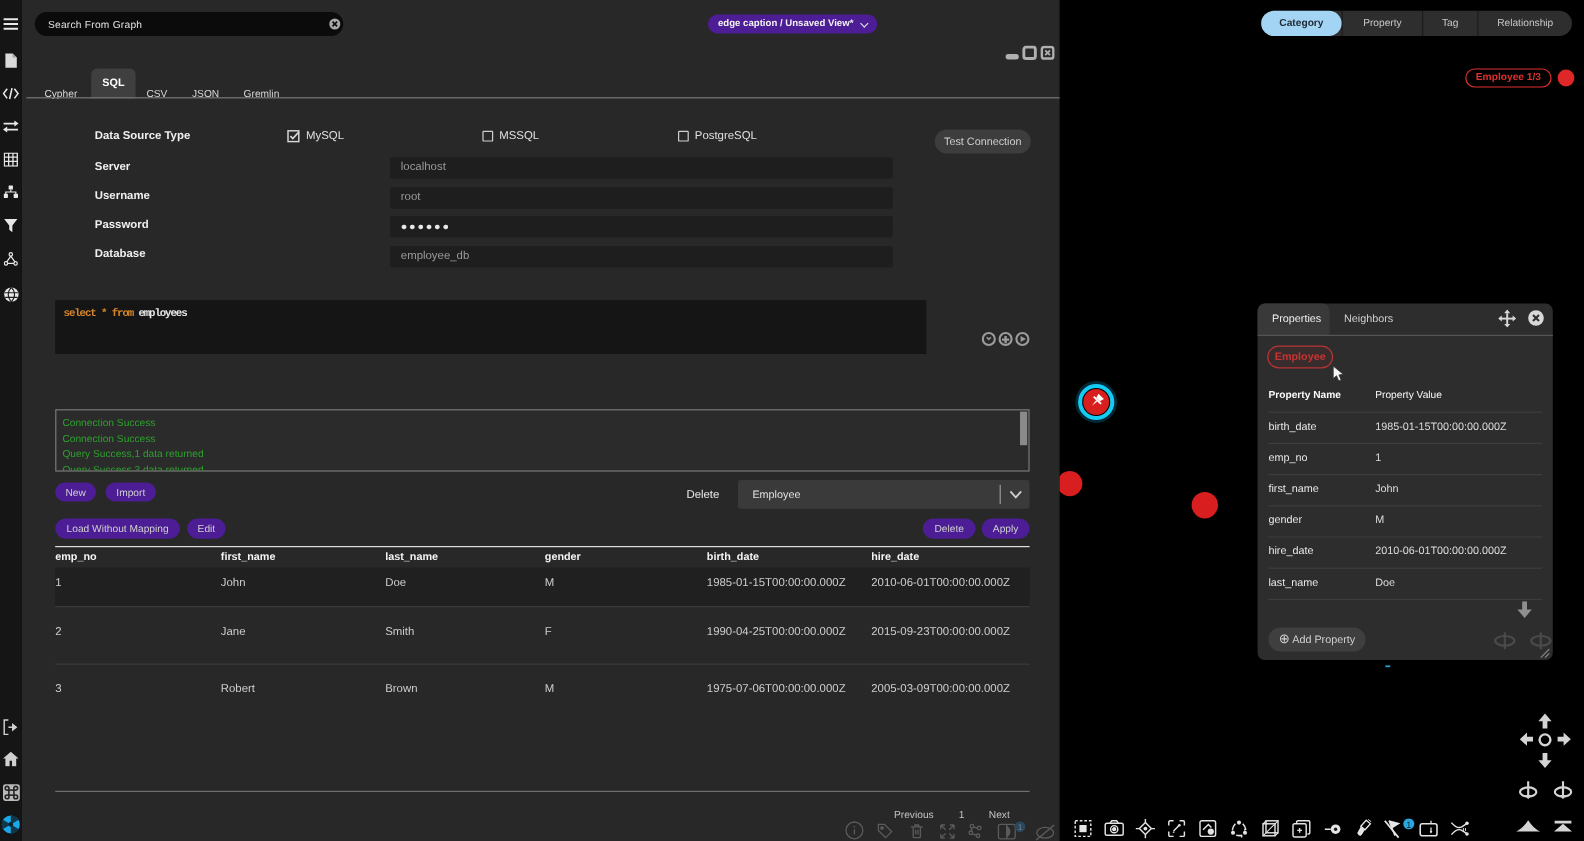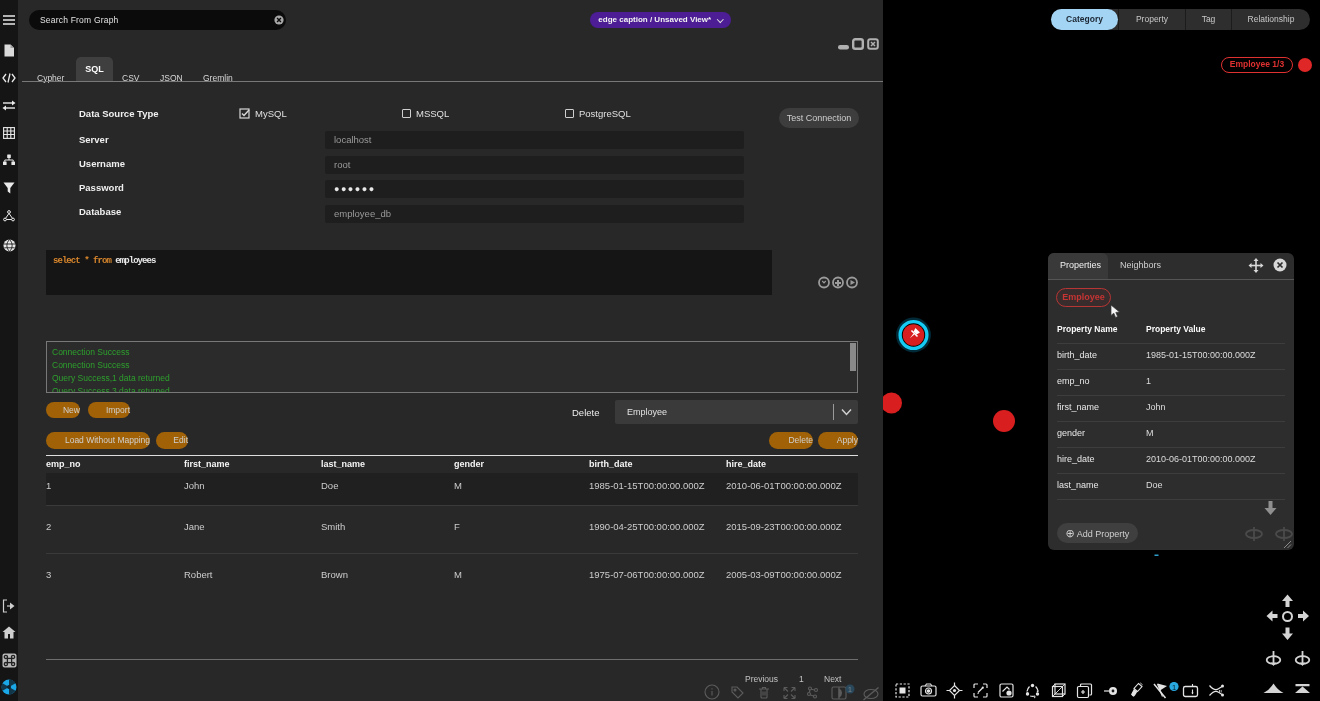--- a/index.html
+++ b/index.html
@@ -16,21 +16,21 @@
   .flabel { position:absolute; left:52px; color:#f0f0f0; font-size:9.5px; font-weight:bold;margin-left:27px; }
   .cb { position:absolute; width:9px; height:9px; border:1px solid #cfcfcf; border-radius:1px; }
   .cblabel { position:absolute; color:#e0e0e0; font-size:9.5px; }
   .inp { position:absolute; left:325px; width:419px; height:18px; background:#1e1e1e; border-radius:2px; color:#9a9a9a; font-size:9.5px; line-height:18px; padding-left:9px; }
   #testconn { left:779px; top:108px; width:80px; height:20px; background:#3d3d3d; border-radius:10px; color:#cfcfcf; font-size:9px; text-align:center; line-height:20px; }
   #editor { left:46px; top:250px; width:726px; height:45px; background:#151515; font-family:"Liberation Mono", monospace; font-size:9px; font-weight:bold; padding:6px 0 0 7px; letter-spacing:-0.95px; }
   .kw { color:#d8862c; font-weight:bold; }
   .id { color:#e8e8e8; font-weight:bold; }
   #console { left:46px; top:341px; width:812px; height:52px; background:#2b2b2b; border:1px solid #787878; overflow:hidden; font-size:8.5px; color:#2da02d; line-height:13px; padding:4px 0 0 5px; }
   #conthumb { position:absolute; right:1px; top:1px; width:6px; height:28px; background:#8a8a8a; }
-  .btn { position:absolute; background:#a16207; border-radius:10px; color:#cfcfcf; font-size:8.5px; text-align:right; white-space:nowrap; }
+  .btn { position:absolute; background:#4c1d95; border-radius:10px; color:#cfcfcf; font-size:8.5px; text-align:center; white-space:nowrap; }
   #maplabel { position:absolute; left:572px; top:407px; color:#ededed; font-size:9.5px; }
   #mapdd { left:615px; top:400px; width:243px; height:24px; background:#3a3a3a; border-radius:2px; color:#e2e2e2; font-size:9px; line-height:24px; padding-left:12px; }
   .th { position:absolute; color:#f5f5f5; font-size:9px; font-weight:bold; }
   .td { position:absolute; color:#cdcdcd; font-size:9.5px; }
   .tline { position:absolute; left:46px; width:812px; height:1px; background:#3a3a3a; }
   .pag { position:absolute; color:#c3c3c3; font-size:8.5px; }
   #cat-tabs { left:1051px; top:9px; width:259px; height:21px; background:#2e2e2e; border-radius:11px; }
   .cat-seg { position:absolute; top:0; height:21px; color:#c8c8c8; font-size:8.5px; line-height:21px; text-align:center; }
   #cat-active { left:0; width:67px; background:#a4d4f4; color:#1c2733; border-radius:11px; font-weight:bold; font-size:8.5px; }
   #emp-pill { left:1221px; top:57px; width:72px; height:16px; border:1.5px solid #e03131; border-radius:9px; color:#e03131; font-size:8.5px; font-weight:bold; text-align:center; line-height:13px; }
@@ -420,21 +420,21 @@
   </svg>
 <svg class="ic" style="left:1273px; top:258px; z-index:8;" width="14" height="14" viewBox="0 0 14 14">
     <circle cx="7" cy="7" r="6.5" fill="#d8d8d8"></circle>
     <path d="M4.5 4.5 L9.5 9.5 M9.5 4.5 L4.5 9.5" stroke="#2d2d2d" stroke-width="1.7"></path>
   </svg>
 <div class="abs" style="left:1056px; top:288px; width:55px; height:19px; border:1.5px solid #b73535; border-radius:10px; background:rgba(170,40,40,0.10); color:#c63434; font-size:9px; font-weight:bold; text-align:center; line-height:16.5px; z-index:8;">Employee</div>
 <svg class="ic" style="left:1110px; top:305px; z-index:9;" width="11" height="14" viewBox="0 0 11 14">
     <path d="M1 0 L1 10.5 L3.8 8.2 L5.6 12.5 L7.6 11.6 L5.8 7.4 L9.5 7 Z" fill="#f5f5f5" stroke="#333" stroke-width="0.7"></path>
   </svg>
 <div class="abs" style="left:1057px; top:324px; color:#fafafa; font-size:8.5px; font-weight:bold; z-index:8;">Property Name</div>
-<div class="abs" style="left:1146px; top:324px; color:#fafafa; font-size:8.5px; font-weight:bold; z-index:8;">Property Value</div>
+<div class="abs" style="left:1146px; top:324px; color:#fafafa; font-size:8.5px; font-weight:normal; z-index:8;">Property Value</div>
 <div id="prows" class="abs" style="left:1048px; top:0; width:246px; z-index:8;">
   <div class="prow-line" style="top:343px;"></div>
   <div class="pname" style="top:350px;">birth_date</div>
     <div class="pval" style="top:350px;">1985-01-15T00:00:00.000Z</div>
   <div class="prow-line" style="top:369px;"></div>
   <div class="pname" style="top:376px;">emp_no</div>
     <div class="pval" style="top:376px;">1</div>
   <div class="prow-line" style="top:395px;"></div>
   <div class="pname" style="top:402px;">first_name</div>
     <div class="pval" style="top:402px;">John</div>

